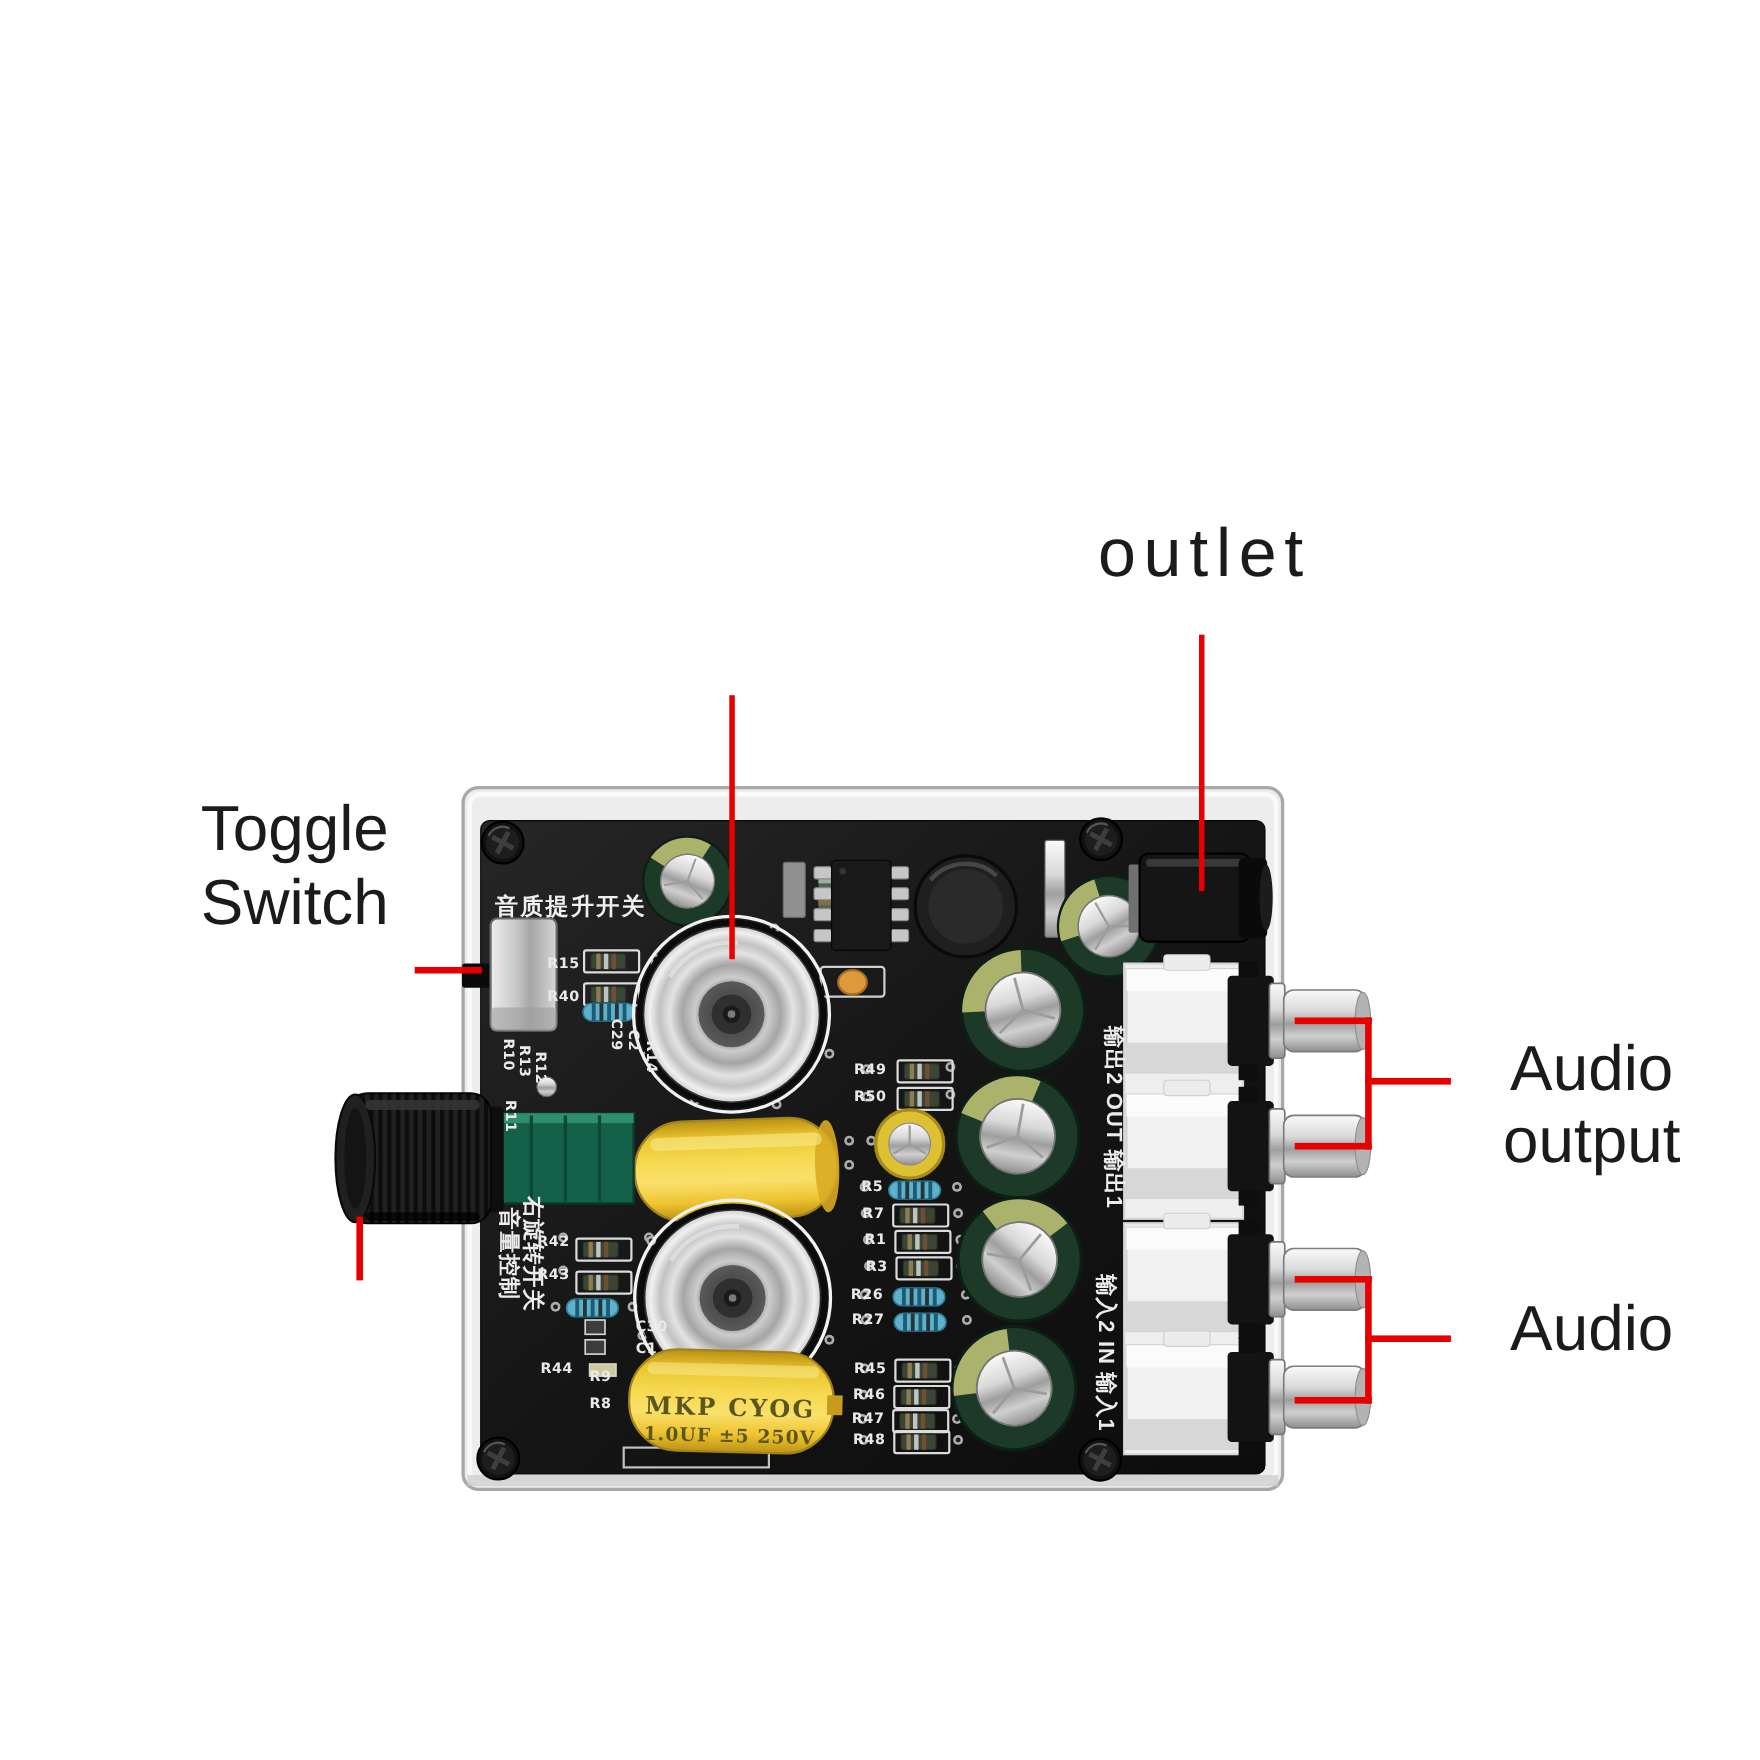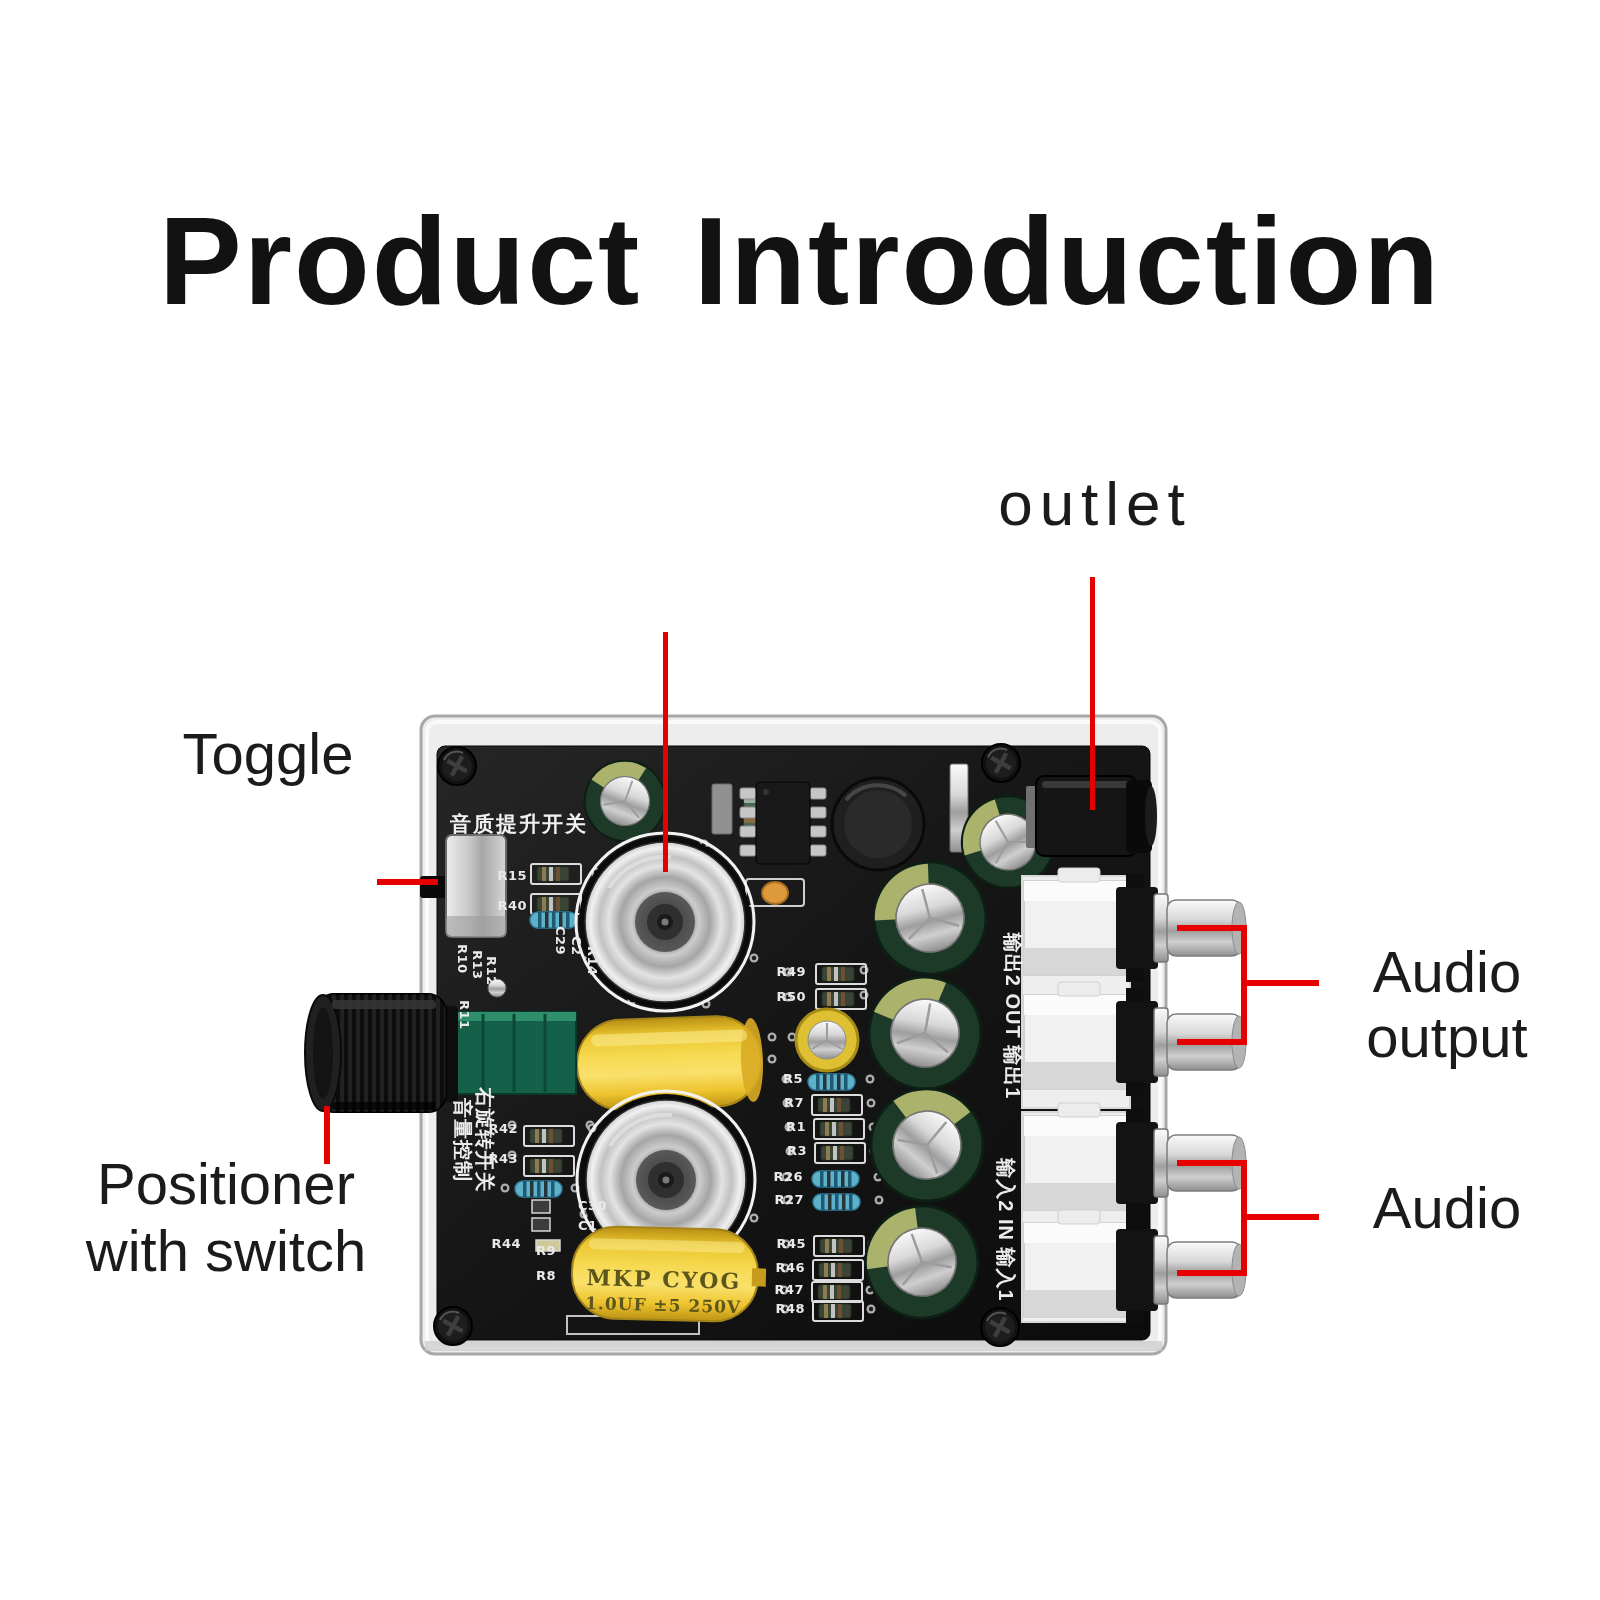--- a/index.html
+++ b/index.html
@@ -347,29 +347,25 @@
         <text x="807" y="1155" text-anchor="end" class="ref">R3</text>
         <text x="803" y="1181" text-anchor="end" class="ref">R26</text>
         <text x="804" y="1204" text-anchor="end" class="ref">R27</text>
         <text x="806" y="1248" text-anchor="end" class="ref">R45</text>
         <text x="805" y="1272" text-anchor="end" class="ref">R46</text>
         <text x="804" y="1294" text-anchor="end" class="ref">R47</text>
         <text x="805" y="1313" text-anchor="end" class="ref">R48</text>
       </g>
   </svg>
 
-  <h1 class="title">Product Introduction</h1>
 
   <div class="lbl" id="lbl-outlet">outlet</div>
   <div class="lbl" id="lbl-toggle">
     <span class="ln">Toggle</span>
-  </div>
-  <div class="lbl" id="lbl-positioner">
-    <span class="ln">Positioner</span>
-    <span class="ln">with switch</span>
+    <span class="ln">Switch</span>
   </div>
   <div class="lbl" id="lbl-audio-output">
     <span class="ln">Audio</span>
     <span class="ln">output</span>
   </div>
   <div class="lbl" id="lbl-audio-input">
     <span class="ln">Audio</span>
   </div>
 
   <div class="red" style="left:663px;top:632px;width:5px;height:240px;"></div>

